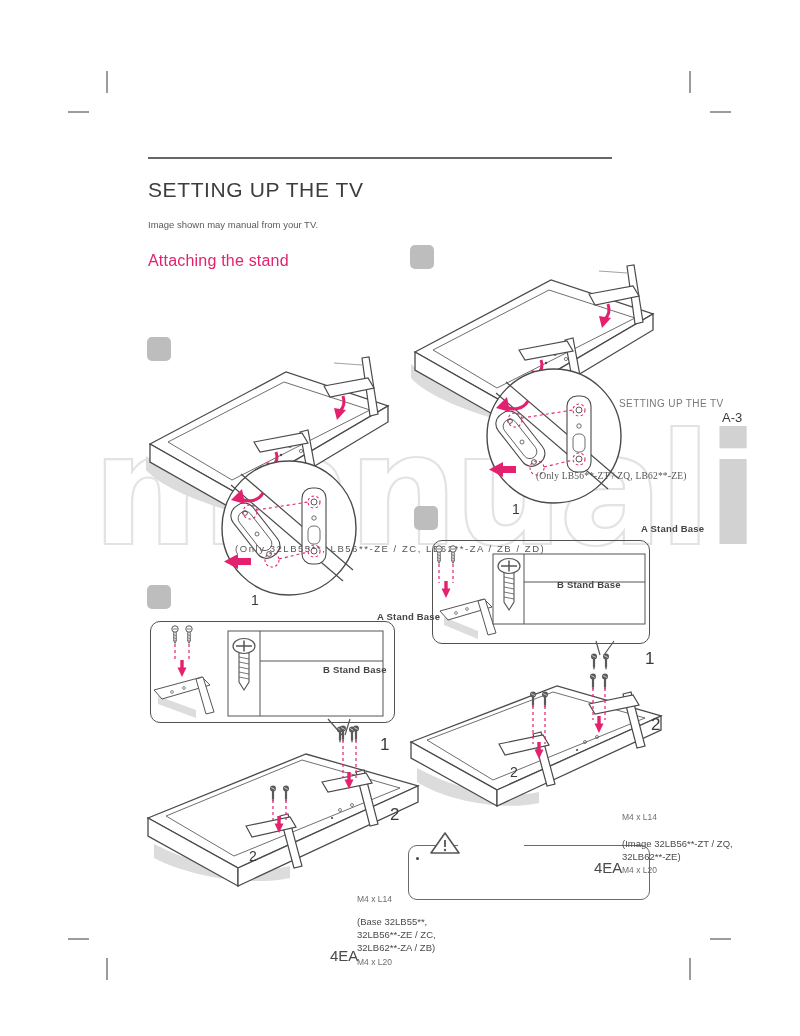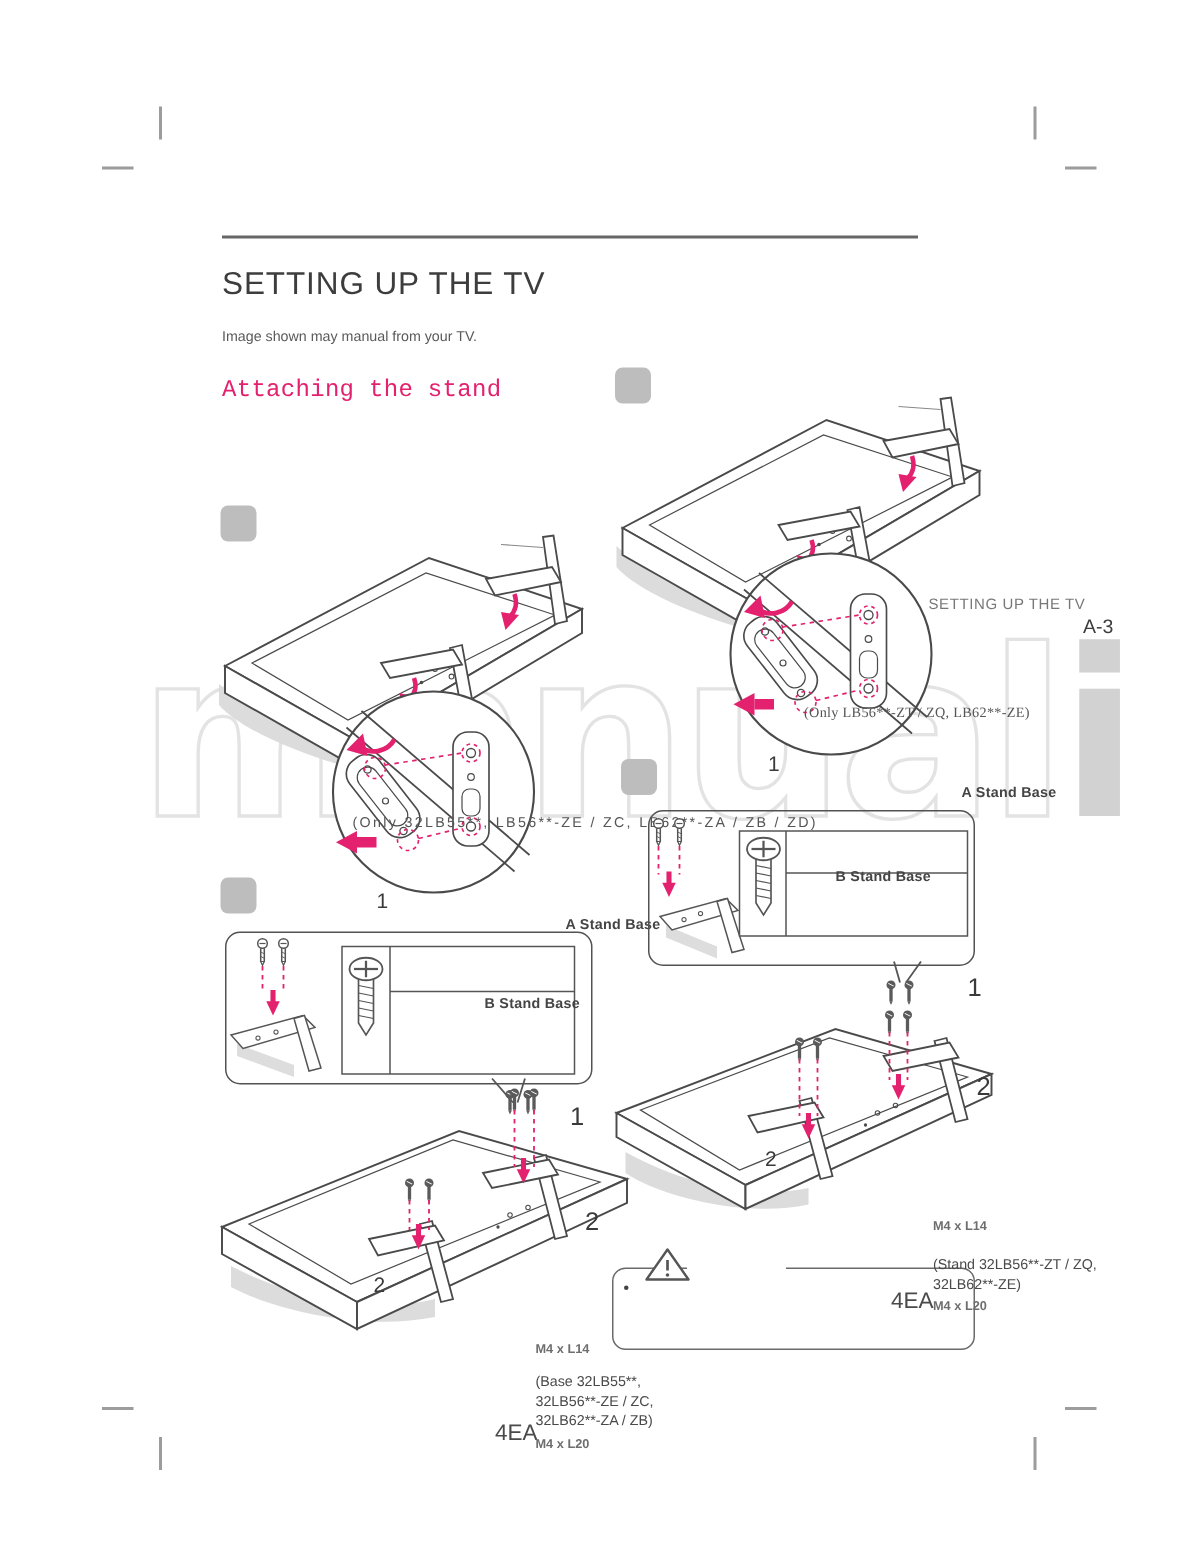--- a/index.html
+++ b/index.html
@@ -11,21 +11,21 @@
   .h1{font-size:21px;color:#3d3d3d;letter-spacing:.6px;}
   .note{font-size:9.5px;color:#5a5a5a;}
   .section{font-size:16px;color:#e3216e;letter-spacing:.2px;}
   .runhead{font-size:10px;color:#787878;letter-spacing:.4px;}
   .pageno{font-size:13px;color:#3d3d3d;}
   .cap{font-size:9.5px;color:#555;}
   .capwide{font-size:9.5px;color:#555;letter-spacing:1.55px;}
   .lbl{font-size:9.5px;color:#444;letter-spacing:.2px;font-weight:bold;}
   .stepS{font-size:14px;color:#3a3a3a;}
   .stepB{font-size:17px;color:#3a3a3a;}
-  .spec{font-size:8.5px;color:#6e6e6e;font-weight:bold;}
+  .spec{font-size:8.5px;color:#6e6e6e;}
   .models{position:absolute;font-size:9.5px;color:#4a4a4a;line-height:13px;white-space:nowrap;}
   .qty{font-size:15px;color:#4a4a4a;}
   .rule{position:absolute;background:#666;}
   .stepbox{position:absolute;border:1.5px solid #525252;border-radius:10px;background:transparent;}
   .notebox{position:absolute;border:1px solid #6a6a6a;border-radius:9px;background:transparent;}
   .wm{position:absolute;left:92px;top:413px;z-index:0;font-family:"DejaVu Sans",sans-serif;font-size:155px;font-weight:bold;letter-spacing:-5px;line-height:1;user-select:none;}
   .wm .o{color:transparent;-webkit-text-stroke:2.2px #e3e3e3;}
   .wm .s{color:#d2d2d2;-webkit-text-stroke:0;}
   .z{z-index:2;}
   .bullet{position:absolute;width:3px;height:3px;border-radius:50%;background:#444;}
@@ -78,21 +78,21 @@
   <div class="crop z" style="left:689px;top:71px;width:2px;height:22px;"></div>
   <div class="crop z" style="left:710px;top:111px;width:21px;height:2px;"></div>
   <div class="crop z" style="left:106px;top:958px;width:2px;height:22px;"></div>
   <div class="crop z" style="left:68px;top:938px;width:21px;height:2px;"></div>
   <div class="crop z" style="left:689px;top:958px;width:2px;height:22px;"></div>
   <div class="crop z" style="left:710px;top:938px;width:21px;height:2px;"></div>
 
   <div class="rule z" style="left:148px;top:157px;width:464px;height:1.5px;"></div>
   <div class="t h1 z" style="left:148px;top:178px;">SETTING UP THE TV</div>
   <div class="t note z" style="left:148px;top:220px;">Image shown may manual from your TV.</div>
-  <div class="t section z" style="left:148px;top:252px;font-family:Liberation Mono, monospace;">Attaching the stand</div>
+  <div class="t section z" style="left:148px;top:252px;">Attaching the stand</div>
 
   <div class="t runhead z" style="left:619px;top:398px;">SETTING UP THE TV</div>
   <div class="t pageno z" style="left:722px;top:411px;">A-3</div>
 
   <div class="badge z" style="left:410px;top:245px;"></div>
   <div class="badge z" style="left:147px;top:337px;"></div>
   <div class="badge z" style="left:147px;top:585px;"></div>
   <div class="badge z" style="left:414px;top:506px;"></div>
 
   <svg class="abs z" style="left:138px;top:352px;" width="250" height="245" viewBox="0 0 250 245" xmlns="http://www.w3.org/2000/svg">
@@ -320,19 +320,19 @@
   <div class="abs z" style="left:458px;top:844px;width:66px;height:3px;background:#fff;"></div>
   <svg class="abs z" style="left:429px;top:830px;" width="32" height="26" viewBox="0 0 32 26" xmlns="http://www.w3.org/2000/svg">
     <polygon points="16,3 30,23 2,23" fill="#fff" stroke="#555" stroke-width="1.6" stroke-linejoin="round"></polygon>
     <line x1="16" y1="10" x2="16" y2="17" stroke="#555" stroke-width="1.8"></line>
     <circle cx="16" cy="20" r="1.2" fill="#555"></circle>
   </svg>
   <div class="bullet z" style="left:416px;top:857px;"></div>
 
   <div class="t spec z" style="left:622px;top:813px;">M4 x L14</div>
   <div class="models z" style="left:622px;top:837px;">
-    <div>(Stand 32LB56**-ZT / ZQ,</div>
+    <div>(Image 32LB56**-ZT / ZQ,</div>
     <div>32LB62**-ZE)</div>
   </div>
   <div class="t qty z" style="left:594px;top:860px;">4EA</div>
   <div class="t spec z" style="left:622px;top:866px;">M4 x L20</div>
 
 </div>
 
 </body></html>

